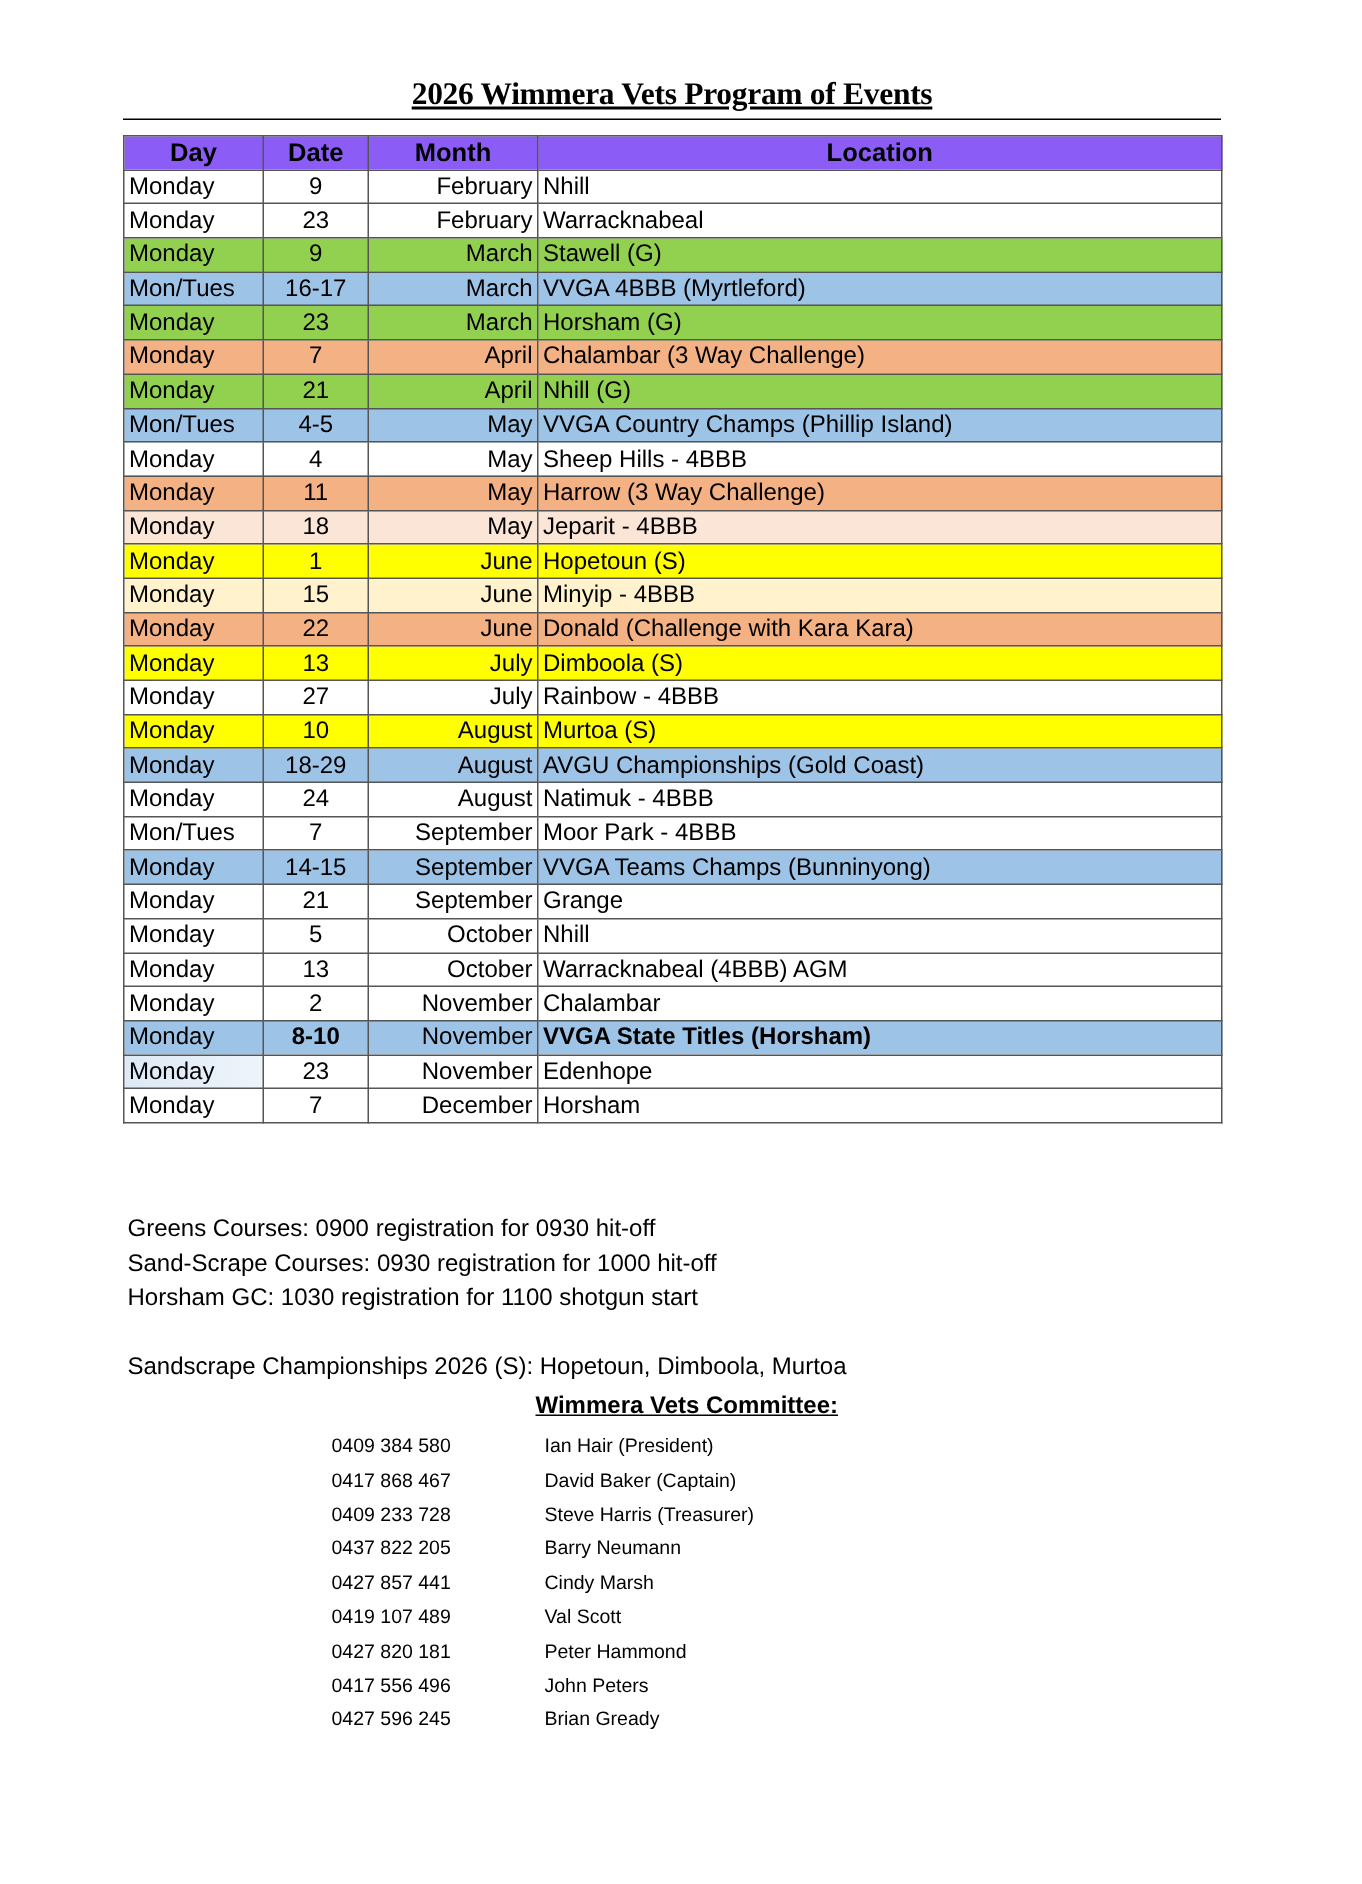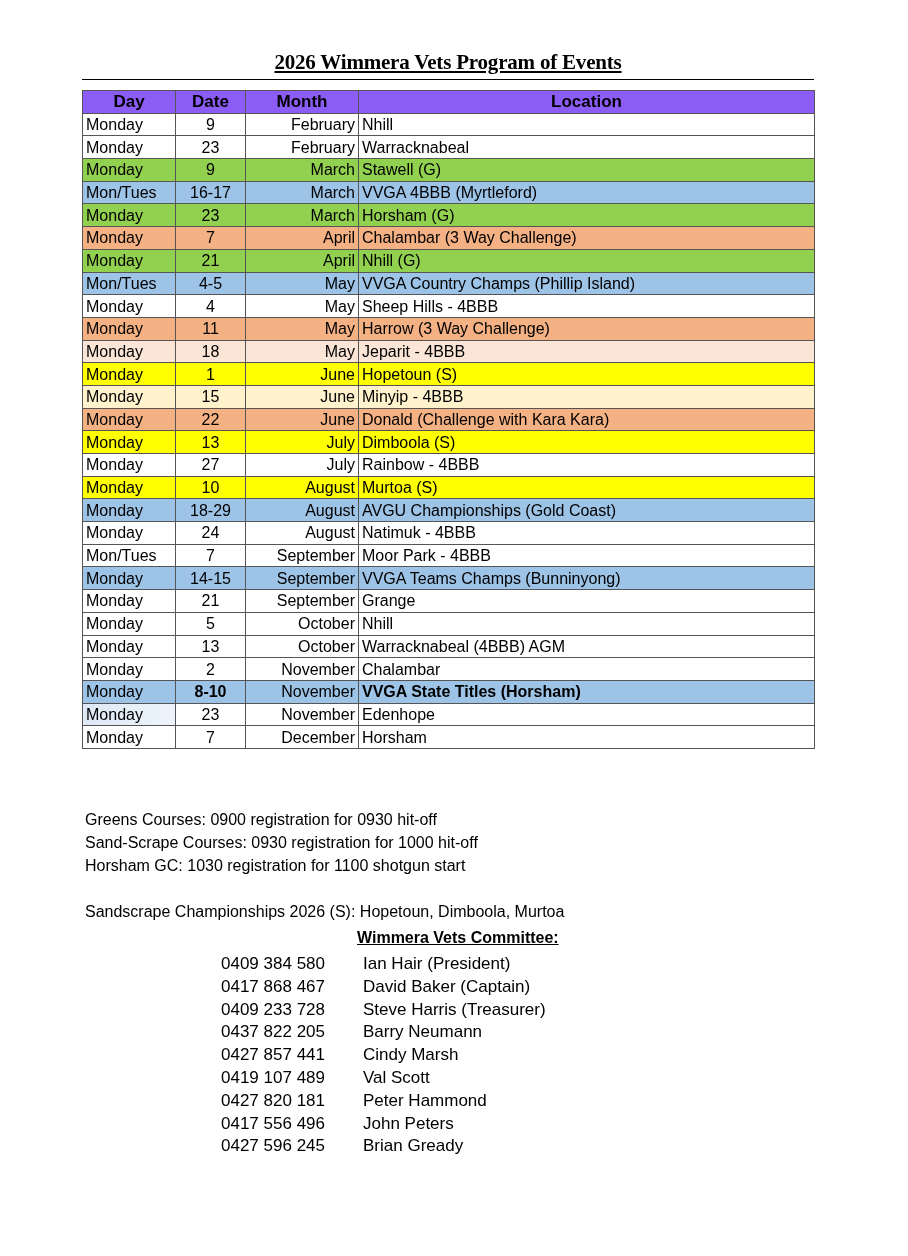--- a/index.html
+++ b/index.html
@@ -18,21 +18,21 @@
     tr.orange td { background: #f4b183; }
     tr.peach td { background: #fbe5d6; }
     tr.cream td { background: #fff2cc; }
     tr.yellow td { background: #ffff00; }
     tr.white td { background: #ffffff; }
     td.lightblue { background: linear-gradient(90deg, #dde9f5, #eef4fb) !important; }
     td.bold { font-weight: bold; }
     .notes { position: absolute; left: 85px; top: 808px; font-size: 16px; line-height: 23px; }
     .notes .gap { height: 23px; }
     .committee-title { position: absolute; left: 339px; top: 929px; font-size: 16px; font-weight: bold; text-decoration: underline; margin-left: 18px; }
-    .committee { position: absolute; left: 221px; top: 953px; font-size: 17px; line-height: 22.8px; }
+    .committee { position: absolute; left: 221px; top: 953px; font-size: 13px; line-height: 22.8px; }
     .committee .row { display: flex; }
     .committee .phone { width: 142px; }
   </style>
 </head>
 <body>
 
 <div class="title">2026 Wimmera Vets Program of Events</div>
 <div class="title-rule"></div>
 
 <table class="events">

